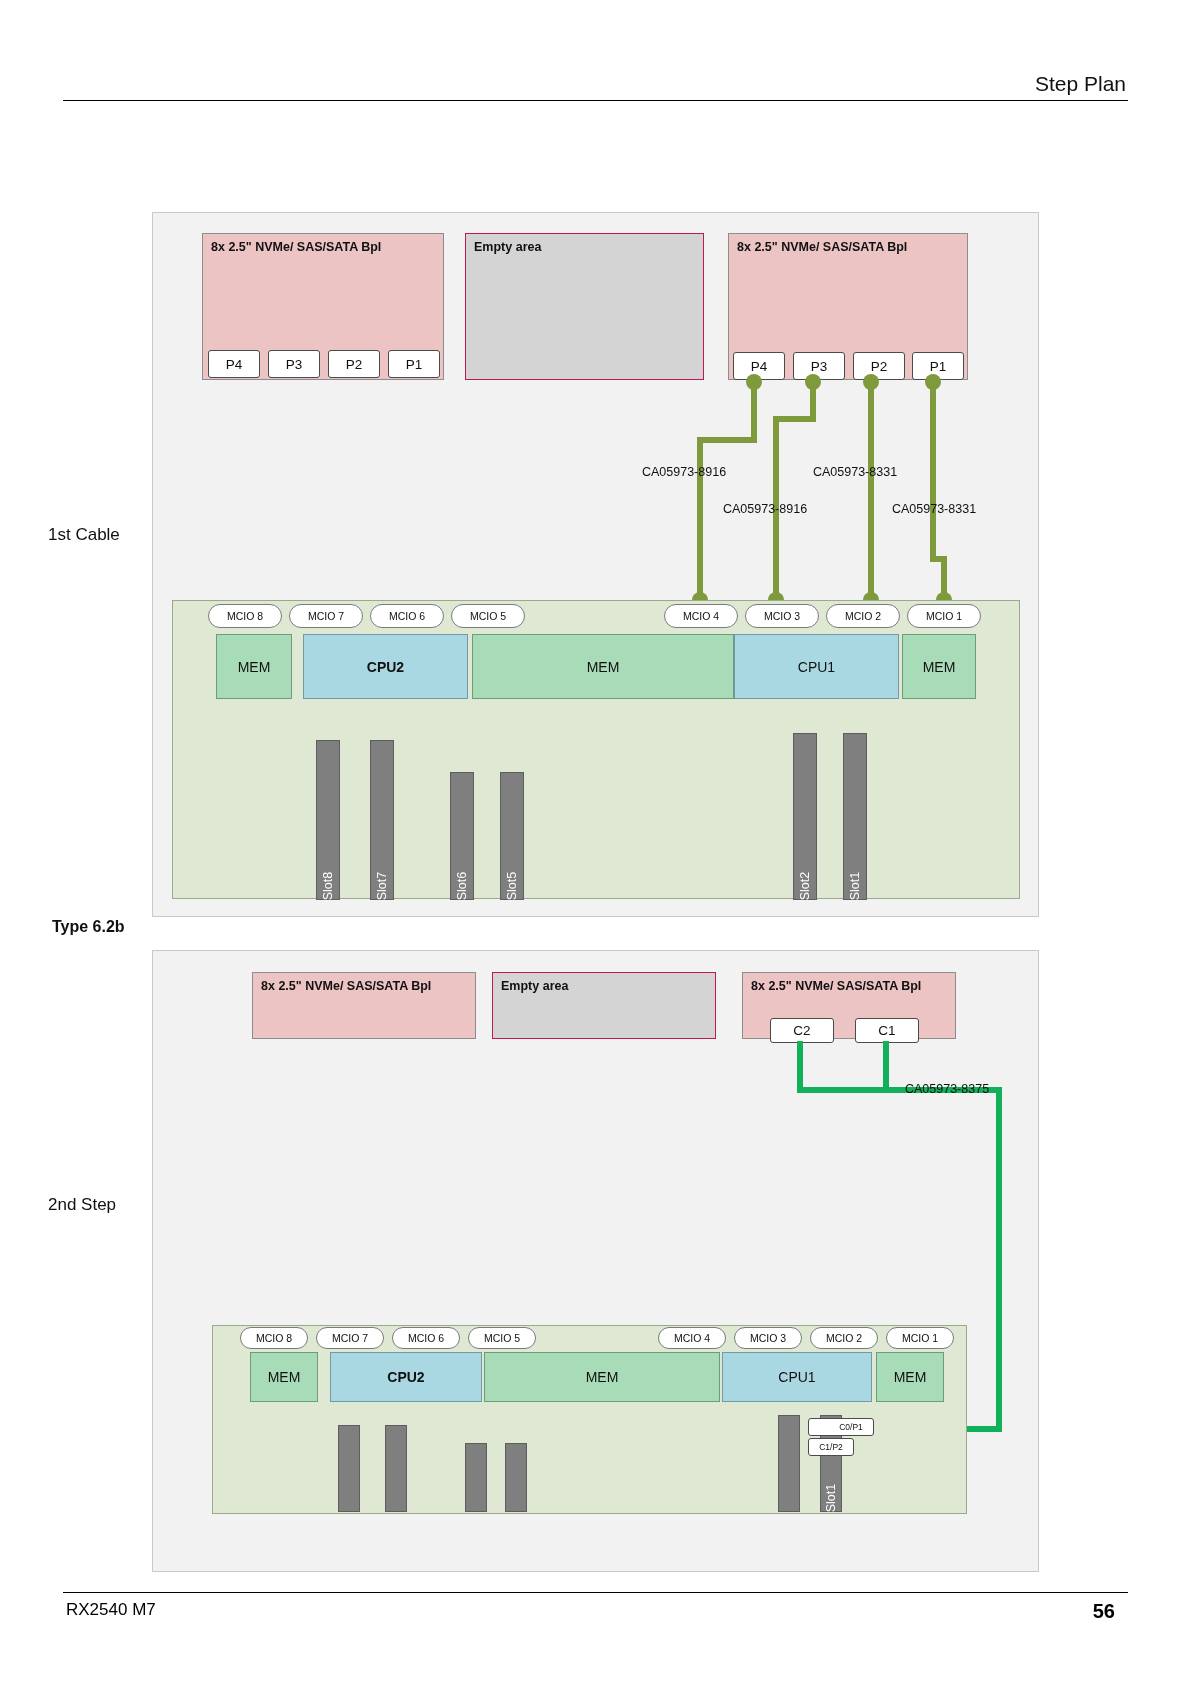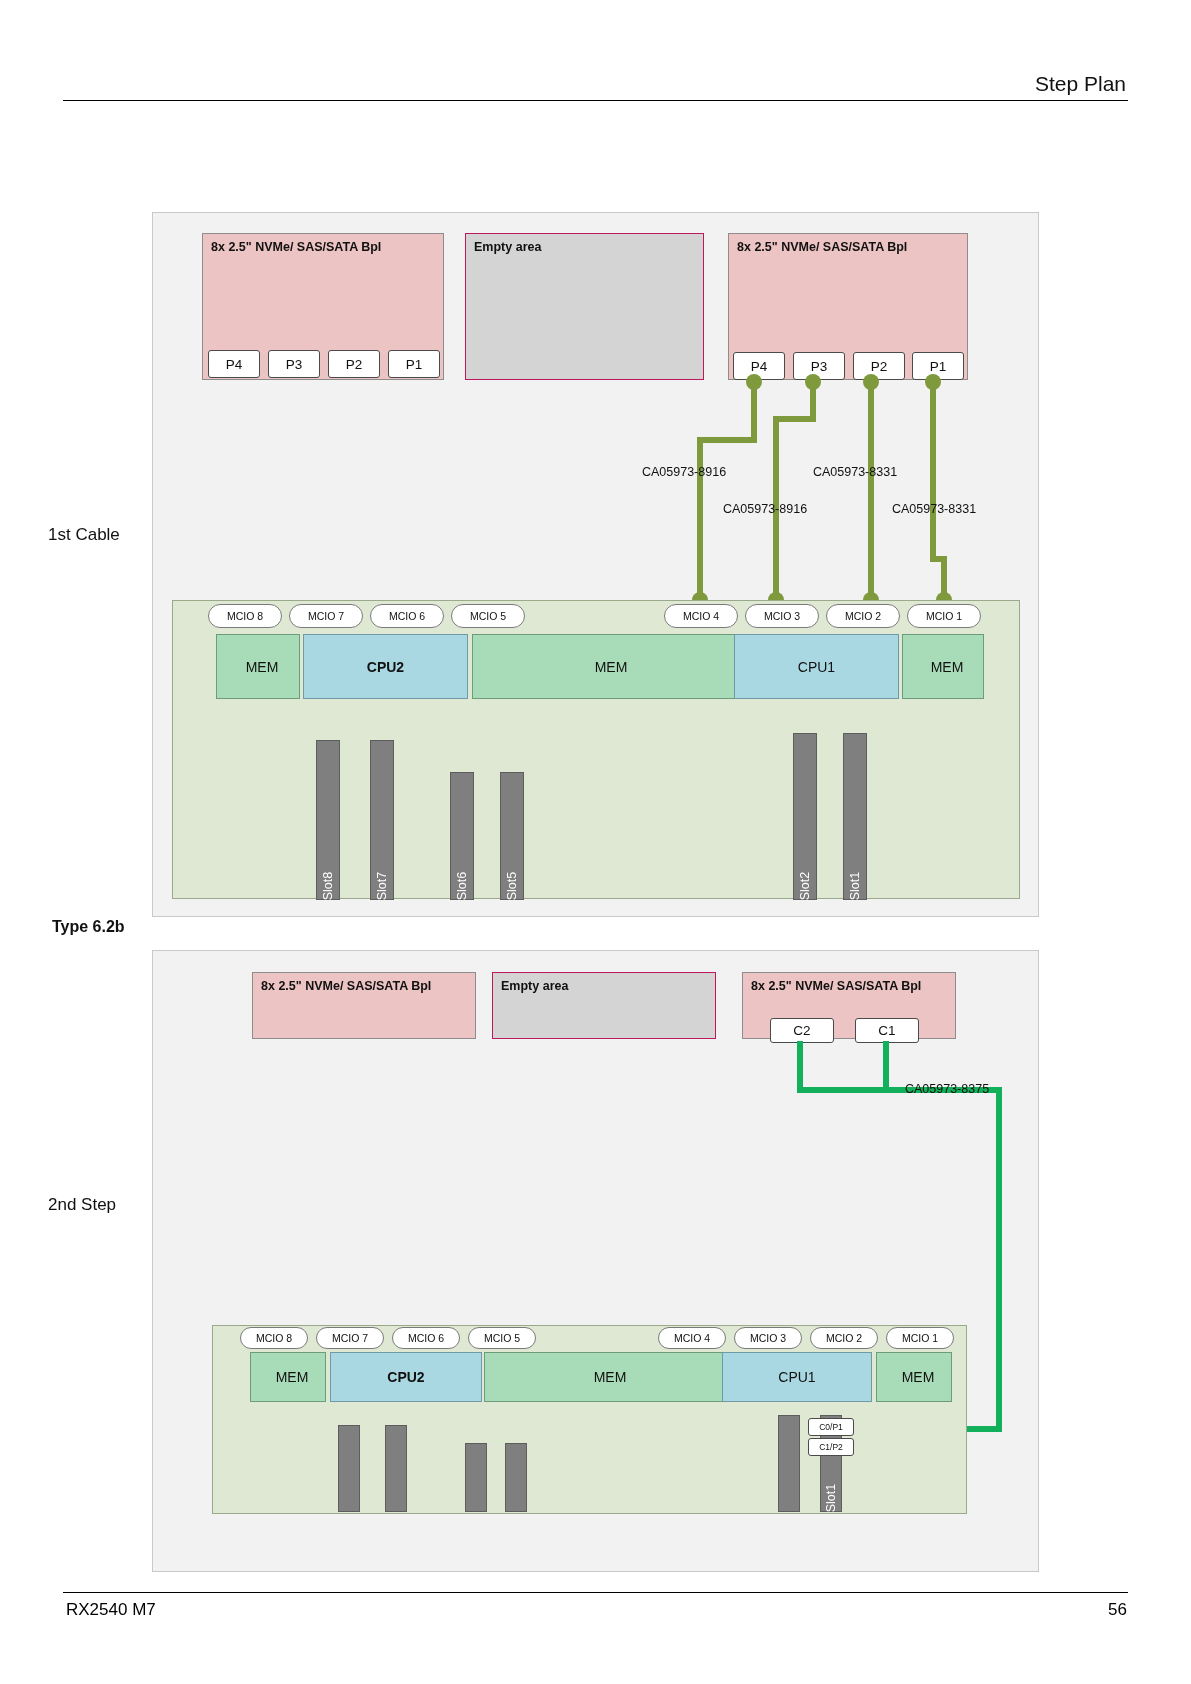--- a/index.html
+++ b/index.html
@@ -63,21 +63,21 @@
     position:absolute;background:#fff;border:1px solid #4a4a4a;border-radius:3px;
     font-size:8.5px;display:flex;align-items:center;justify-content:center;color:#111;
   }
 
   
   .mb{
     position:absolute;background:#dfe8d3;border:1px solid #9aa98a;
   }
   .mem{
     position:absolute;background:#a8dcb8;border:1px solid #6f9b7d;
-    display:flex;align-items:center;justify-content:center;font-size:14px;color:#111;padding-left:8px;
+    display:flex;align-items:center;justify-content:center;font-size:14px;color:#111;
   }
   .cpu{
     position:absolute;background:#a9d8e3;border:1px solid #6f9aa6;
     display:flex;align-items:center;justify-content:center;font-size:14px;color:#111;
   }
   .cpu.b{font-weight:bold;}
   .slot{
     position:absolute;background:#7f7f7f;border:1px solid #5d5d5d;
   }
   .slot span{
@@ -87,21 +87,21 @@
 
   
   .cable{position:absolute;background:#7f9a3c;}
   .cable-g{position:absolute;background:#12b05a;}
   .dot{position:absolute;border-radius:50%;background:#7f9a3c;}
   .cablelabel{position:absolute;font-size:12.5px;color:#111;white-space:nowrap;}
 
   
   .ftr-rule{position:absolute;left:63px;right:63px;top:1592px;border-bottom:1.5px solid #000;}
   .ftr-left{position:absolute;left:66px;top:1600px;font-size:17px;}
-  .ftr-right{position:absolute;right:64px;top:1600px;font-size:17px;}
+  .ftr-right{position:absolute;right:76px;top:1600px;font-size:20px;font-weight:bold;}
 </style>
 </head>
 <body>
 
 <div class="page">
 
   <div class="hdr-title">Step Plan</div>
   <div class="hdr-rule"></div>
 
 
@@ -287,19 +287,19 @@
 
   <div class="slot" style="left:338px;top:1425px;width:20px;height:85px;"></div>
   <div class="slot" style="left:385px;top:1425px;width:20px;height:85px;"></div>
   <div class="slot" style="left:465px;top:1443px;width:20px;height:67px;"></div>
   <div class="slot" style="left:505px;top:1443px;width:20px;height:67px;"></div>
   <div class="slot" style="left:778px;top:1415px;width:20px;height:95px;"></div>
   <div class="slot" style="left:820px;top:1415px;width:20px;height:95px;">
       <span>Slot1</span>
     </div>
 
-  <div class="conn-chip" style="left:808px;top:1418px;width:44px;height:16px;">C0/P1</div>
+  <div class="conn-chip" style="left:808px;top:1418px;width:44px;height:16px;padding-left:20px;">C0/P1</div>
   <div class="conn-chip" style="left:808px;top:1438px;width:44px;height:16px;">C1/P2</div>
 
   <div class="ftr-rule"></div>
   <div class="ftr-left">RX2540 M7</div>
   <div class="ftr-right">56</div>
 </div>
 
 </body></html>

